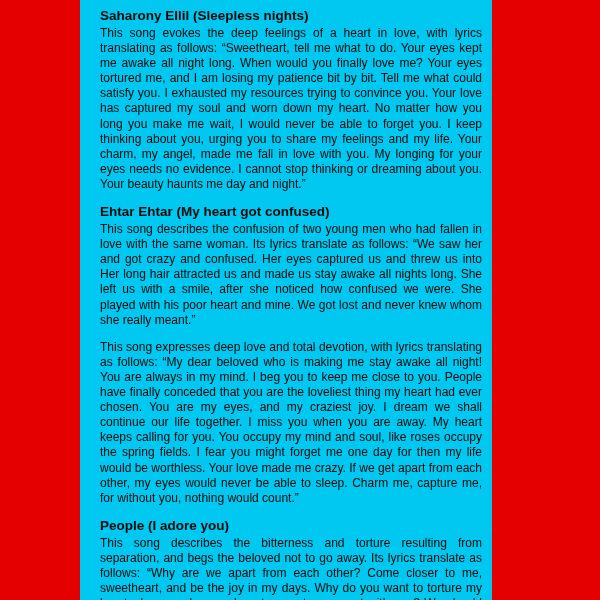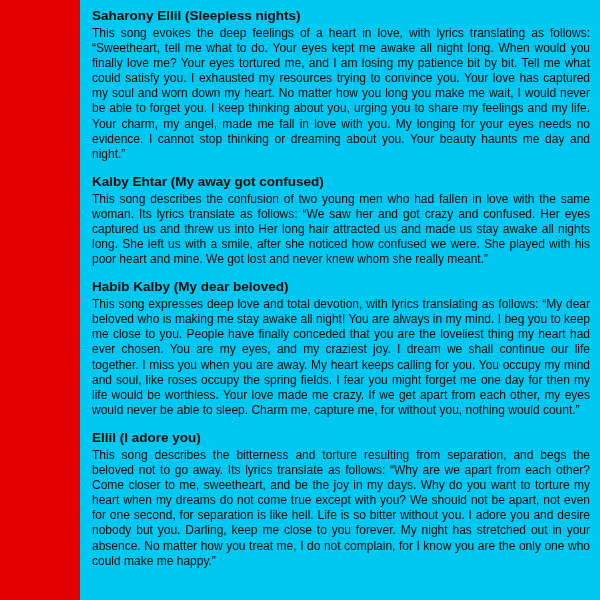--- a/index.html
+++ b/index.html
@@ -17,25 +17,25 @@
     position: relative;
     width: 600px;
     height: 600px;
     background: #e40000;
     box-sizing: border-box;
   }
   .content-panel {
     position: absolute;
     left: 80px;
     top: 0;
-    width: 520px;
+    width: 412px;
     height: 600px;
     background: #00c8f0;
     box-sizing: border-box;
-    padding: 8px 10px 8px 12px;
+    padding: 8px 10px 8px 20px;
     overflow: hidden;
   }
   .left-bar {
     position: absolute;
     left: 0;
     top: 0;
     width: 80px;
     height: 600px;
     background: #e40000;
   }
@@ -67,28 +67,27 @@
 <div class="page">
   <div class="left-bar"></div>
   <div class="content-panel">
 
     <div class="song">
       <h3 class="song-title">Saharony Ellil (Sleepless nights)</h3>
       <p class="song-body">This song evokes the deep feelings of a heart in love, with lyrics translating as follows: “Sweetheart, tell me what to do. Your eyes kept me awake all night long. When would you finally love me? Your eyes tortured me, and I am losing my patience bit by bit. Tell me what could satisfy you. I exhausted my resources trying to convince you. Your love has captured my soul and worn down my heart. No matter how you long you make me wait, I would never be able to forget you. I keep thinking about you, urging you to share my feelings and my life. Your charm, my angel, made me fall in love with you. My longing for your eyes needs no evidence. I cannot stop thinking or dreaming about you. Your beauty haunts me day and night.”</p>
     </div>
 
     <div class="song">
-      <h3 class="song-title">Kalby Ehtar (My away got confused)</h3>
+      <h3 class="song-title">Ehtar Ehtar (My heart got confused)</h3>
       <p class="song-body">This song describes the confusion of two young men who had fallen in love with the same woman. Its lyrics translate as follows:  “We saw her and got crazy and confused. Her eyes captured us and threw us into Her long hair attracted us and made us stay awake all nights long. She left us with a smile, after she noticed how confused we were. She played with his poor heart and mine. We got lost and never knew whom she really meant.”</p>
     </div>
 
     <div class="song">
-      <h3 class="song-title">Habib Kalby (My dear beloved)</h3>
       <p class="song-body">This song expresses deep love and total devotion, with lyrics translating as follows: “My dear beloved who is making me stay awake all night! You are always in my mind. I beg you to keep me close to you. People have finally conceded that you are the loveliest thing my heart had ever chosen. You are my eyes, and my craziest joy. I dream we shall continue our life together. I miss you when you are away. My heart keeps calling for you. You occupy my mind and soul, like roses occupy the spring fields. I fear you might forget me one day for then my life would be worthless. Your love made me crazy. If we get apart from each other, my eyes would never be able to sleep. Charm me, capture me, for without you, nothing would count.”</p>
     </div>
 
     <div class="song">
-      <h3 class="song-title">Ellil (I adore you)</h3>
+      <h3 class="song-title">People (I adore you)</h3>
       <p class="song-body">This song describes the bitterness and torture resulting from separation, and begs the beloved not to go away. Its lyrics translate as follows:  “Why are we apart from each other? Come closer to me, sweetheart, and be the joy in my days. Why do you want to torture my heart when my dreams do not come true except with you? We should not be apart, not even for one second, for separation is like hell. Life is so bitter without you. I adore you and desire nobody but you. Darling, keep me close to you forever. My night has stretched out in your absence. No matter how you treat me, I do not complain, for I know you are the only one who could make me happy.”</p>
     </div>
 
   </div>
 </div>
 
 </body></html>

